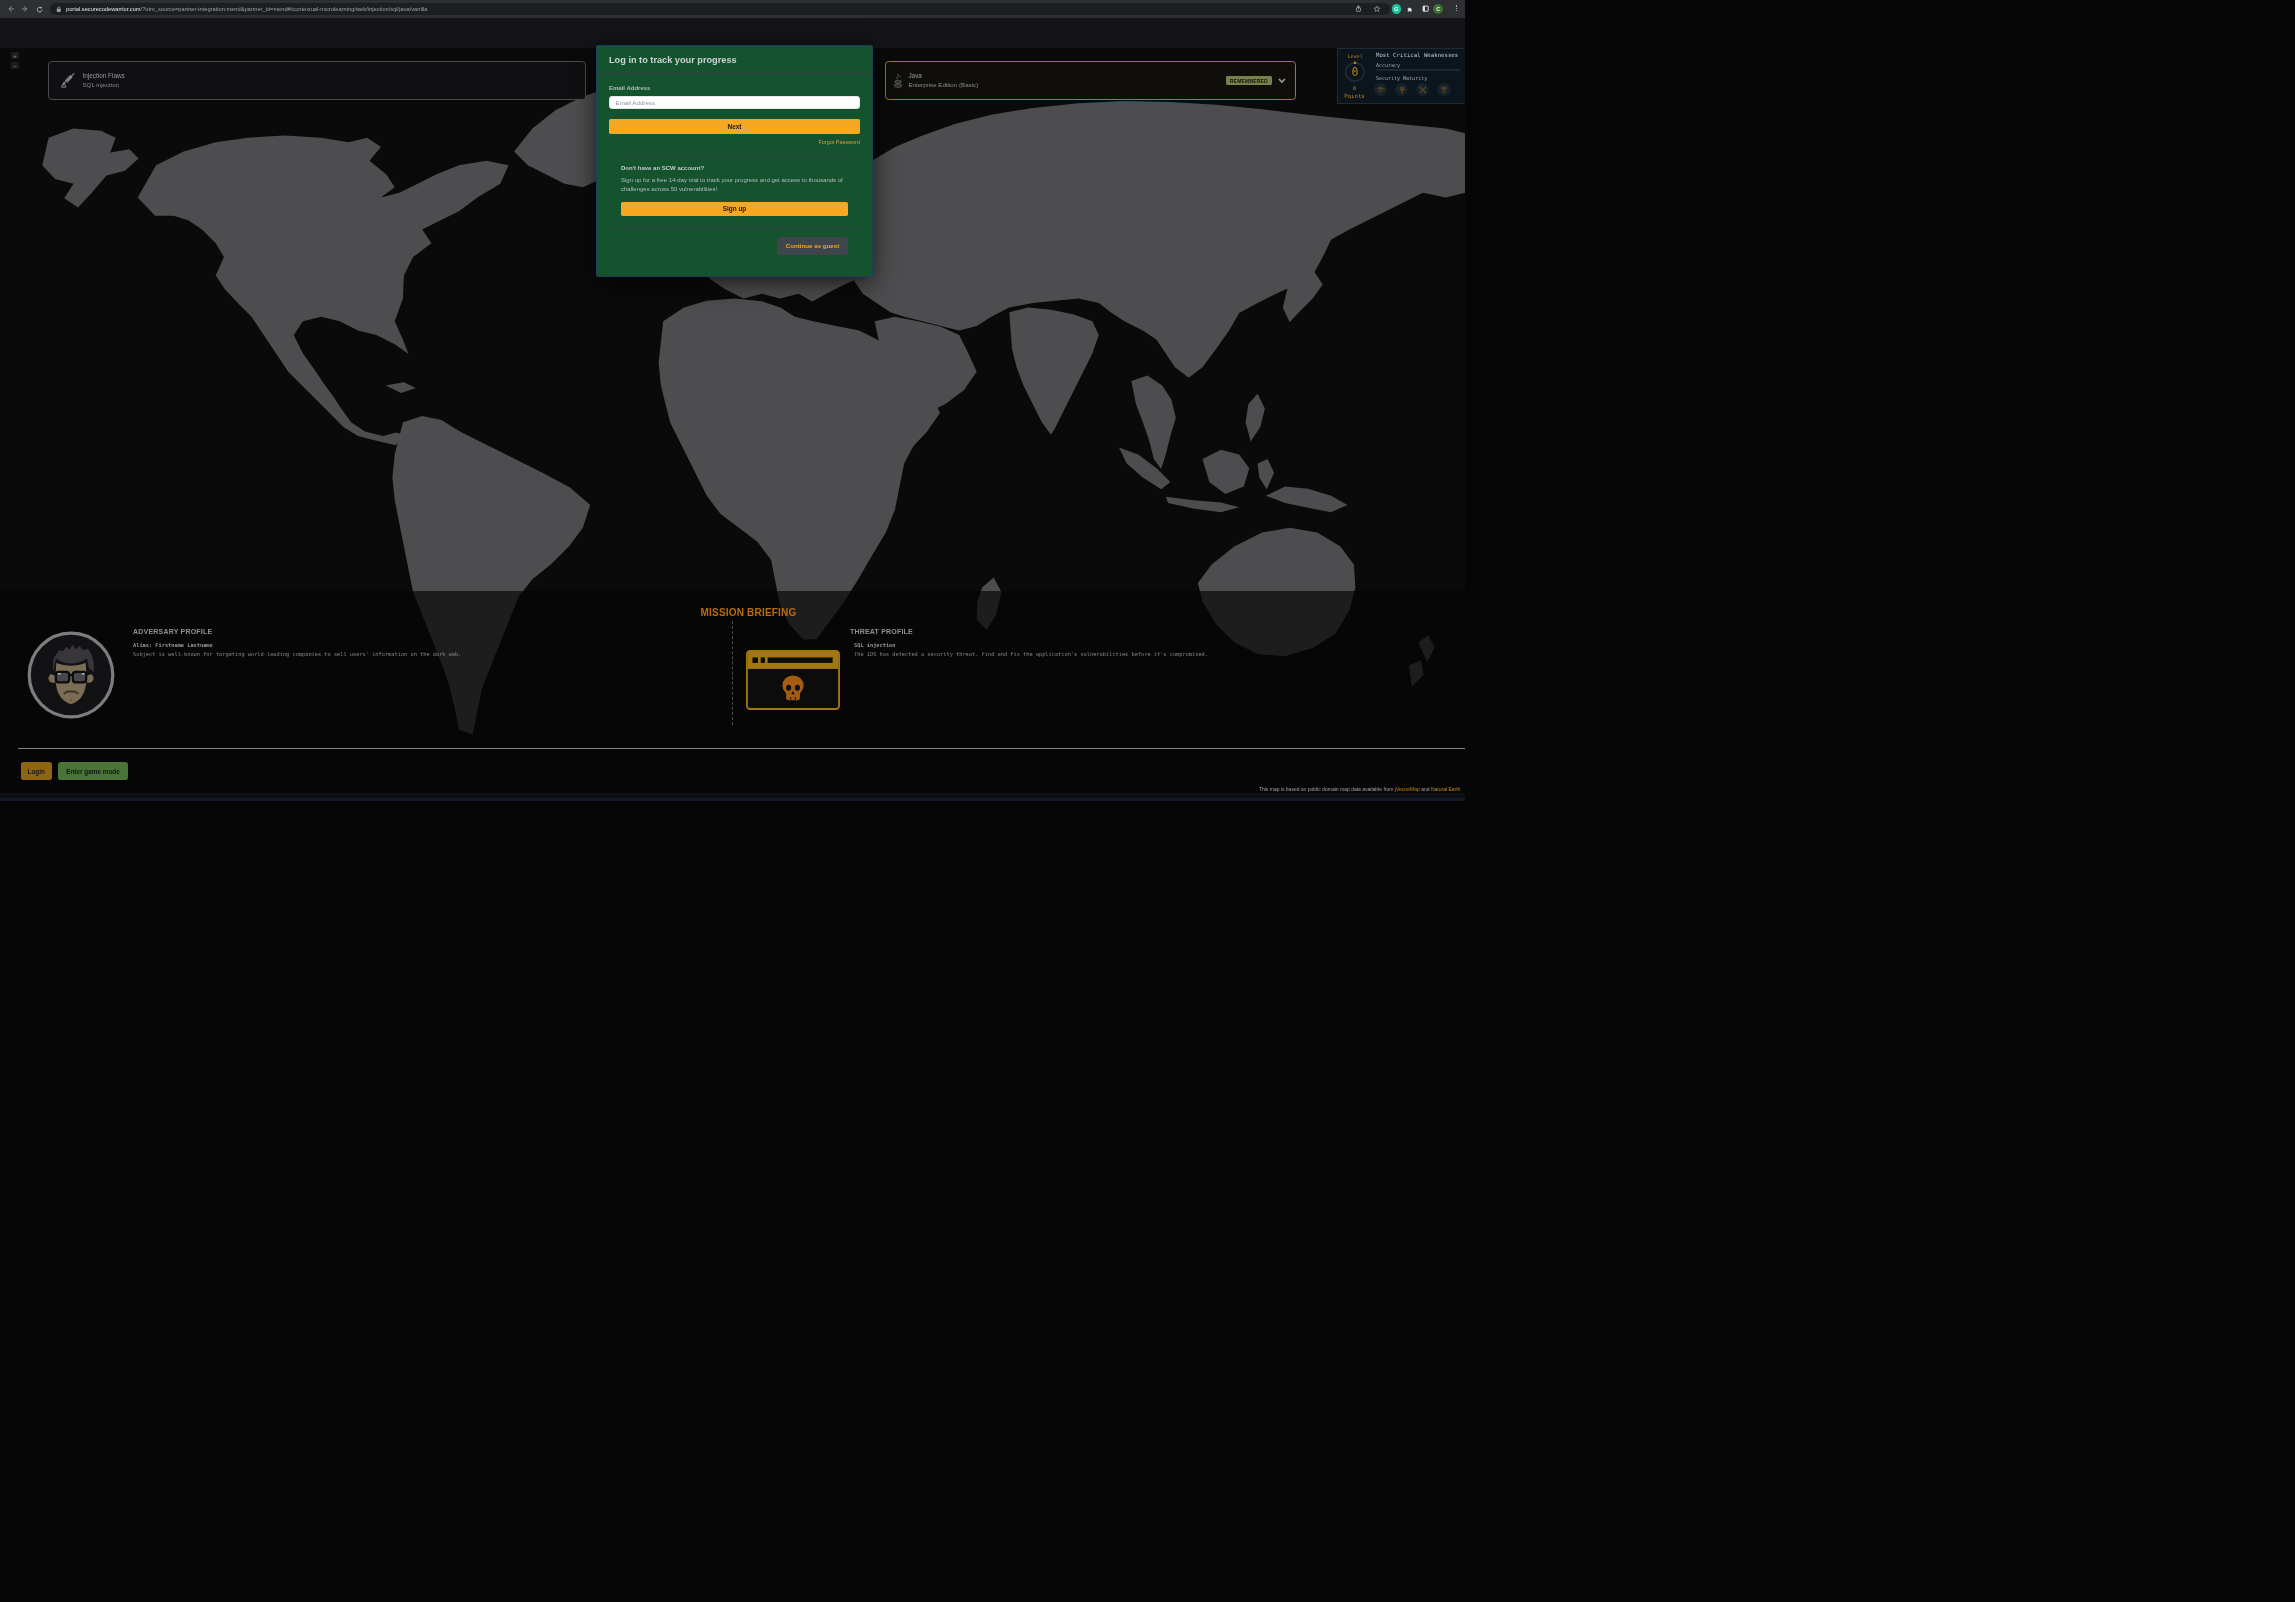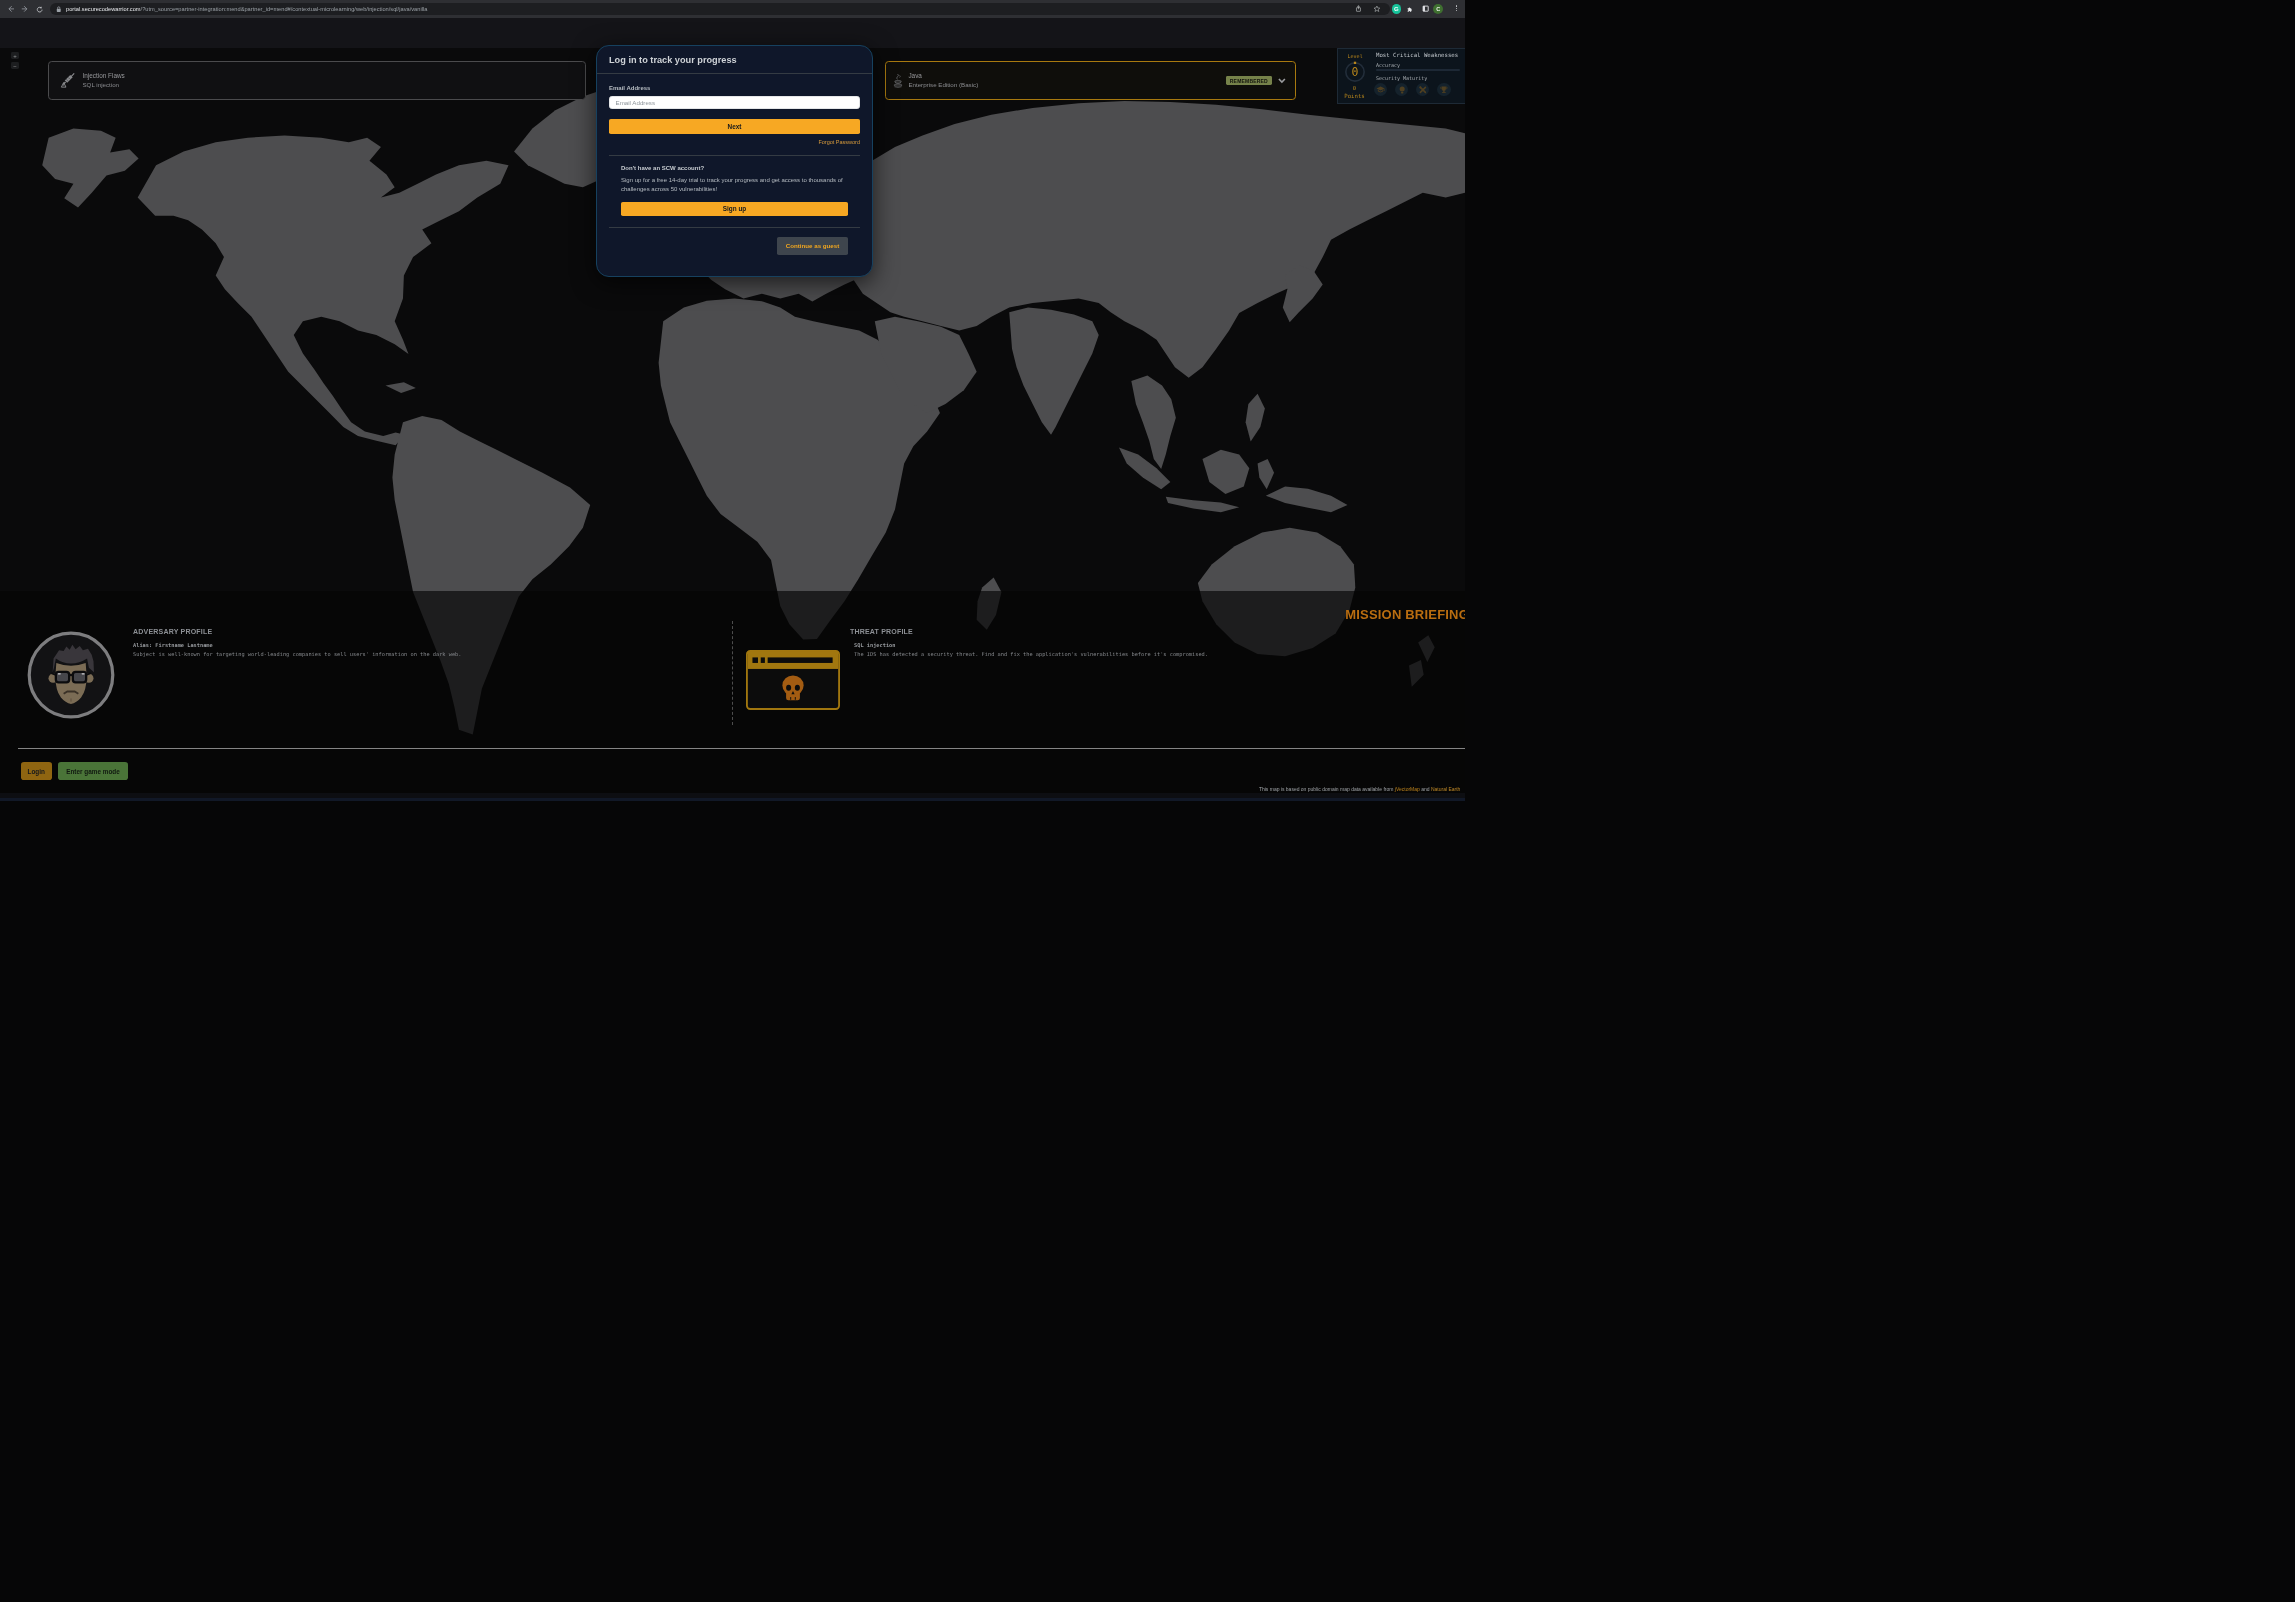--- a/index.html
+++ b/index.html
@@ -34,40 +34,40 @@
   .badge{background:#76824a;color:#13140e;font-weight:bold;font-size:5px;letter-spacing:0.2px;
          border-radius:1.4px;padding:1.4px 3.7px;}
   
   .stats{left:1337px;top:48px;width:129px;height:54px;background:#0c141c;border:0.5px solid #1e2a36;
          font-family:"DejaVu Sans Mono",monospace;}
   .gold{color:#b8861b;}
   .stats .small{font-size:5px;}
   .statbar{background:#1d2835;border-radius:1.4px;height:2.3px;width:84px;}
   .statcirc{width:13.3px;height:13.3px;border-radius:50%;background:#15222c;display:flex;align-items:center;justify-content:center;}
   
-  .modal{left:596px;top:45px;width:275px;height:230px;background:#0f172a;border:0.5px solid #16415f;
-         border-radius:13px;box-shadow:0 5.5px 23px rgba(0,0,0,.65);color:#c6cbd0;}
+  .modal{left:596px;top:45px;width:275px;height:230px;background:#14532d;border:0.5px solid #16415f;
+         border-radius:2px;box-shadow:0 5.5px 23px rgba(0,0,0,.65);color:#c6cbd0;}
   .modal h1{margin:0;padding:9.2px 12px 8.3px;font-size:9.2px;font-weight:600;color:#cfd3d7;
             border-bottom:0.5px solid #343b43;}
   .mbody{padding:11px 12px 0;}
   .mlabel{font-size:6px;font-weight:bold;color:#b6bcc2;margin-bottom:4.1px;}
   .minput{width:100%;height:13.8px;border:0.5px solid #e4e6e8;border-radius:2.8px;background:#fff;box-sizing:border-box;
           padding:0 5.5px;font-size:6.2px;font-family:"Liberation Sans",sans-serif;color:#222;}
   .minput::placeholder{color:#8e959b;}
   .btn-amber{display:block;width:100%;height:14.2px;background:#f7a823;border:none;border-radius:1.8px;
              font-size:6.4px;font-weight:bold;color:#15181c;font-family:"Liberation Sans",sans-serif;cursor:pointer;}
   .forgot{display:block;text-align:right;margin-top:5.5px;font-size:5.5px;color:#d79b3c;text-decoration:none;}
   .sect2{margin-top:10px;border-top:0.5px solid #343b43;padding:9.2px 12px 0;}
   .noacct{font-size:6px;font-weight:bold;color:#c6cbd0;}
   .signuptext{font-size:6px;color:#b4bac0;line-height:1.5;margin-top:5px;margin-bottom:7.3px;}
   .mfoot{margin-top:11px;border-top:0.5px solid #343b43;padding:9.2px 12px;display:flex;justify-content:flex-end;}
   .btn-guest{background:#3e454d;border:none;border-radius:1.8px;padding:5.5px 8.7px;font-size:6.2px;font-weight:bold;
              color:#f2a71f;font-family:"Liberation Sans",sans-serif;cursor:pointer;}
   
-  .mission{left:4px;top:607px;width:1465px;text-align:right;font-size:13px;font-weight:bold;color:#b96d10;
+  .mission{left:16px;top:607px;width:1465px;text-align:center;font-size:10px;font-weight:bold;color:#b96d10;
            letter-spacing:0.2px;}
   .dashline{left:732px;top:621px;height:104px;border-left:0.5px dashed #4d4d4d;width:0;}
   .bhead{font-size:8px;font-weight:bold;color:#8d9095;letter-spacing:0.2px;transform:scaleX(.88);transform-origin:left;white-space:nowrap;}
   .mono{font-family:"DejaVu Sans Mono",monospace;}
   .alias{font-size:5.3px;font-weight:bold;color:#96999d;white-space:nowrap;}
   .bdesc{font-size:5.3px;color:#85888c;white-space:nowrap;}
   
   .hr{left:18.4px;top:748px;width:1447px;height:0.5px;background:#9b9b9b;opacity:.85;}
   .btn-login{left:20.7px;top:762px;width:31px;height:18px;background:#8f6511;border:none;border-radius:2.8px;
              font-size:6.4px;font-weight:bold;color:#15181c;font-family:"Liberation Sans",sans-serif;cursor:pointer;}

